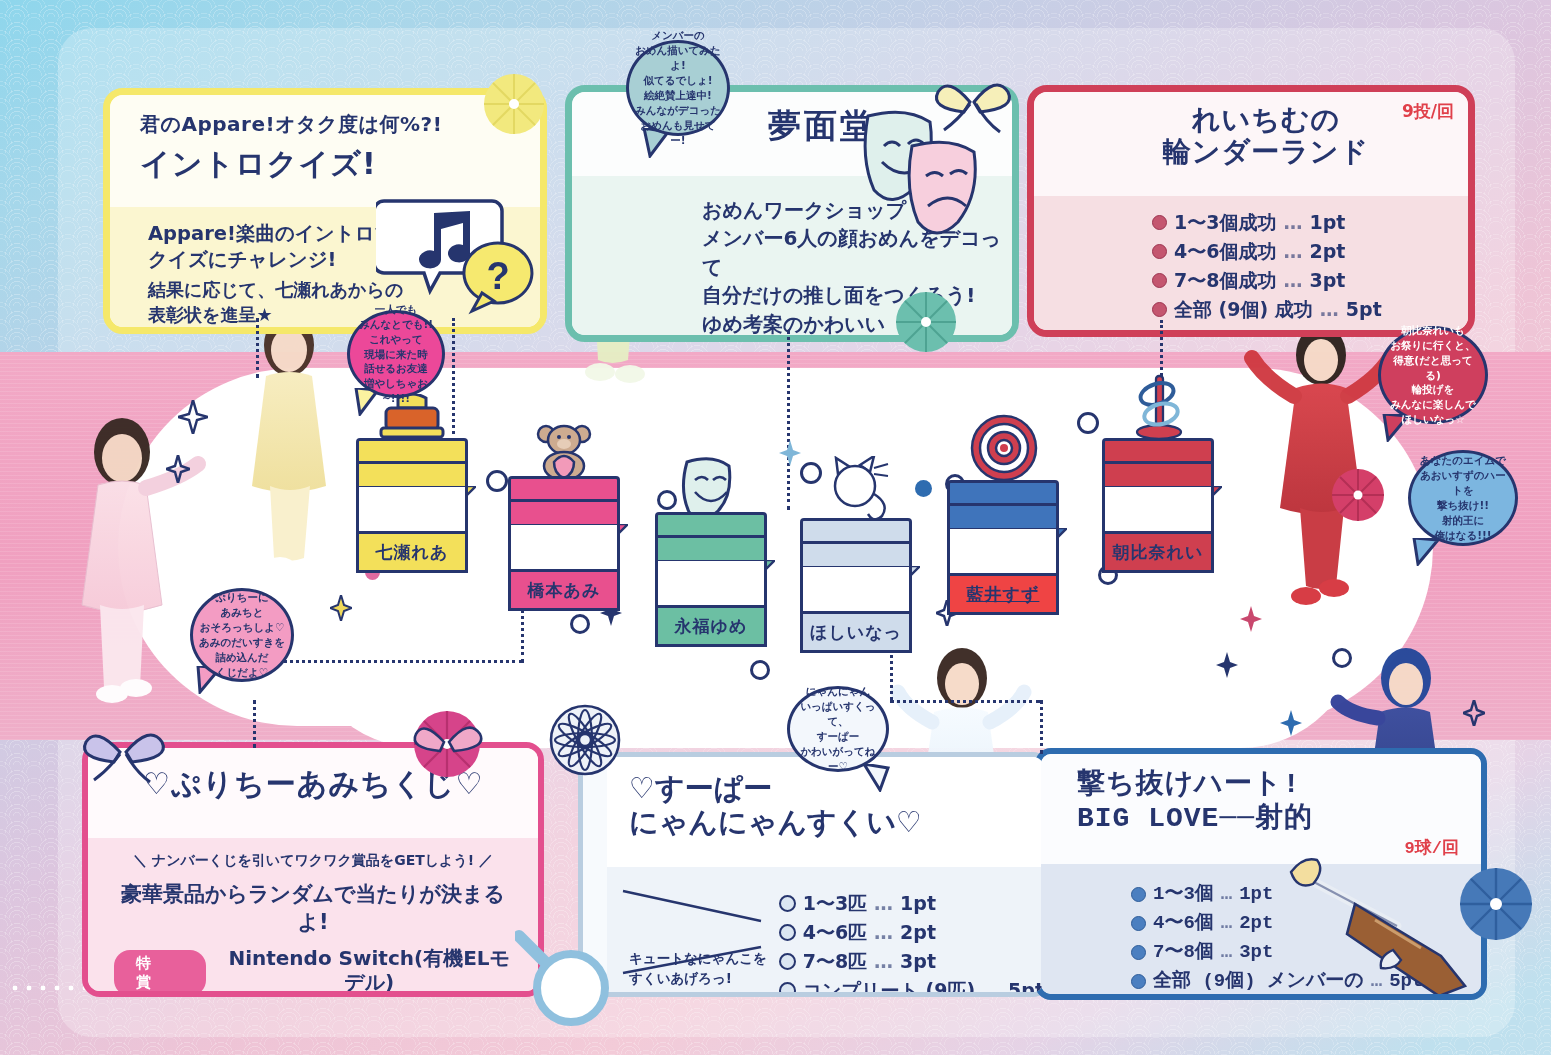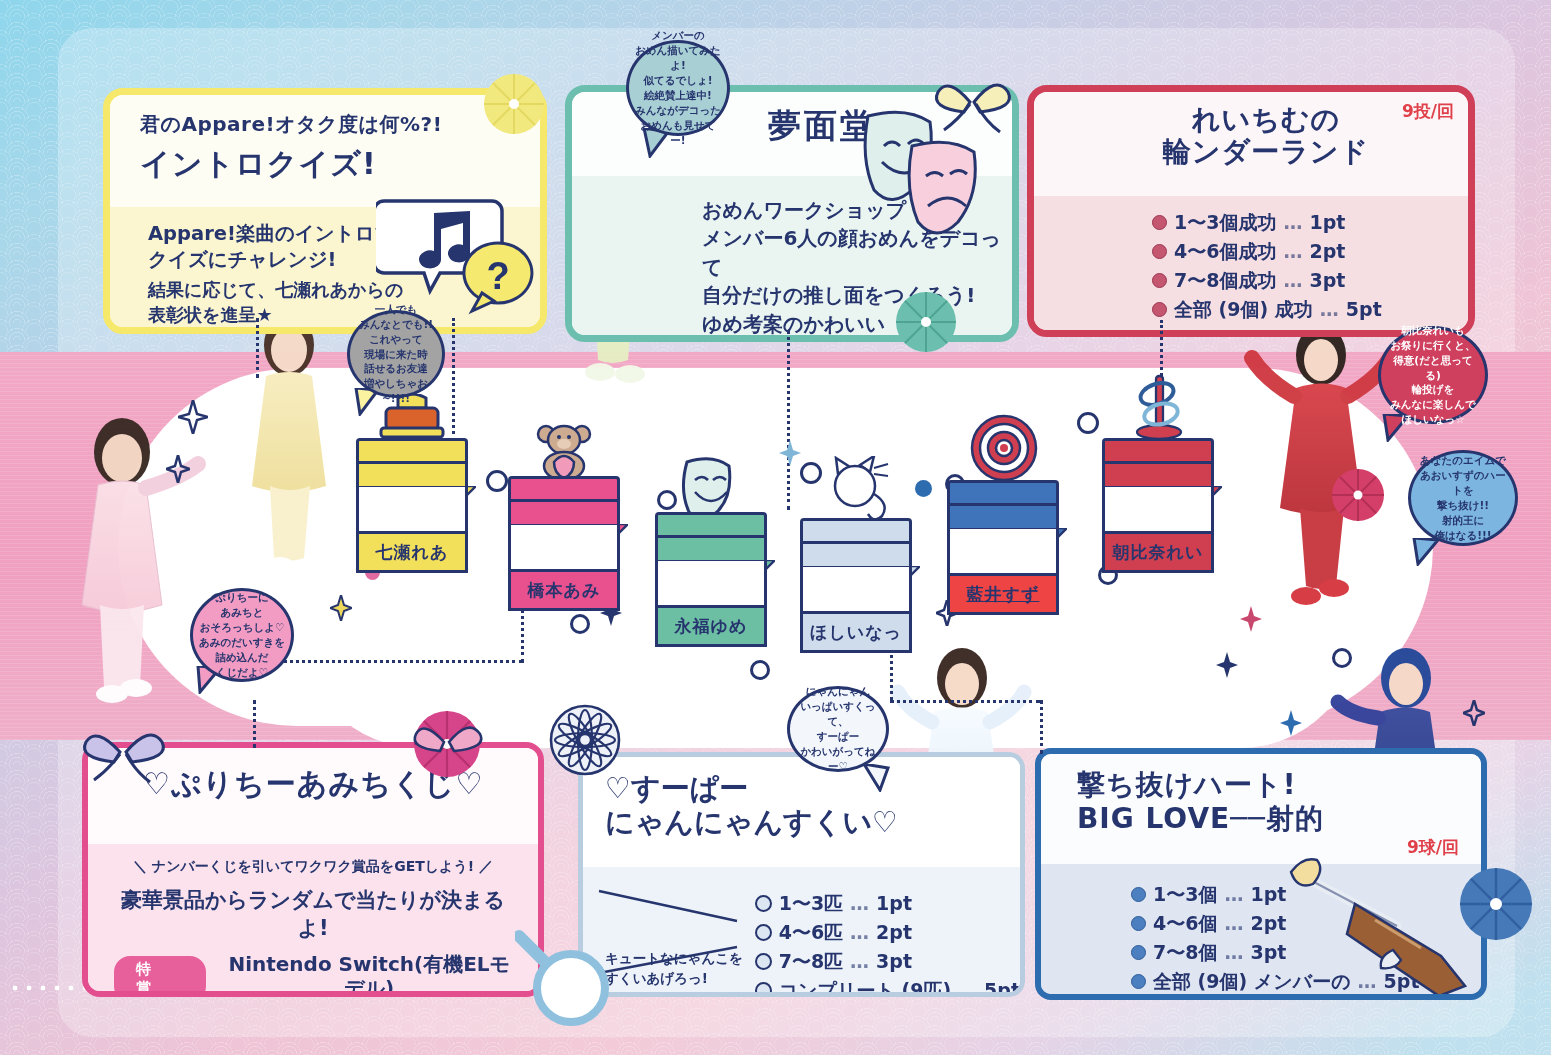--- a/index.html
+++ b/index.html
@@ -101,29 +101,29 @@
   #card-kuji .body{height:100%;background:#fbe2ec;}
   .k-title{color:#26356e;font-weight:bold;font-size:30px;letter-spacing:1px;text-align:center;}
   .k-lead{color:#26356e;font-weight:bold;font-size:14px;text-align:center;}
   .k-main{color:#26356e;font-weight:bold;font-size:21px;text-align:center;}
   .k-pill{display:inline-block;background:#e8609b;color:#fff;font-weight:bold;font-size:15px;
      padding:4px 22px;border-radius:16px;letter-spacing:6px;}
   .k-prize{color:#26356e;font-weight:bold;font-size:20px;line-height:1.22;text-align:center;}
 
   
   #card-nyan{left:578px;top:752px;width:437px;height:235px;
-     background:#f7fafd;border:5px solid #b9cde0;border-radius:16px;}
+     background:#f7fafd;border:5px solid #b9cde0;border-radius:16px;padding-left:24px;}
   #card-nyan .head{height:96px;background:#ffffff;}
   #card-nyan .body{height:100%;background:#eef3f9;}
   .n-title{color:#26356e;font-weight:bold;font-size:29px;line-height:1.18;}
   .n-left{color:#26356e;font-weight:bold;font-size:13.5px;line-height:1.45;}
 
   
   #card-shoot{left:1035px;top:748px;width:440px;height:240px;
-     background:#eef2f9;border:6px solid #2e6cb0;border-radius:16px;}
+     background:#eef2f9;border:6px solid #2e6cb0;border-radius:16px;font-family:Liberation Mono, monospace;}
   #card-shoot .head{height:96px;background:#fbfcfe;}
   #card-shoot .body{height:100%;background:#dfe6f2;}
   .s-title{color:#26356e;font-weight:bold;font-size:28px;line-height:1.2;letter-spacing:1px;}
 
   
   .plist{list-style:none;margin:0;padding:0;}
   .plist li{display:flex;align-items:center;color:#26356e;font-weight:bold;
      font-size:19px;line-height:1.52;white-space:nowrap;}
   .pdot{width:13px;height:13px;border-radius:50%;margin-right:7px;flex:none;}
   .pdot.red{background:#c4566f;border:1.5px solid #9c3450;}
@@ -646,21 +646,21 @@
     <path d="M36 28 q-20 -22 -28 -8 q-7 14 24 17 z" fill="#f0a8c8" stroke="#26356e" stroke-width="2.6"></path>
     <path d="M41 28 q20 -24 31 -8 q7 14 -26 17 z" fill="#f0a8c8" stroke="#26356e" stroke-width="2.6"></path>
   </svg>
 
   <svg style="position:absolute;left:515px;top:930px;width:110px;height:110px;z-index:9">
     <circle cx="56" cy="58" rx="34" r="34" fill="#fff" stroke="#8fc0de" stroke-width="8"></circle>
     <path d="M30 32 L4 6" stroke="#8fc0de" stroke-width="12" stroke-linecap="round"></path>
   </svg>
 
   <div class="card" id="card-kuji">
-    <div class="head" style="padding:16px 0 8px 0;">
+    <div class="head" style="padding:16px 0 2px 0;">
       <div class="k-title">♡ぷりちーあみちくじ♡</div>
     </div>
     <div class="body" style="padding:14px 18px 0 18px;">
       <div class="k-lead">＼ ナンバーくじを引いてワクワク賞品をGETしよう! ／</div>
       <div class="k-main" style="margin-top:10px;">豪華景品からランダムで当たりが決まるよ!</div>
       <div style="display:flex;align-items:flex-start;margin-top:10px;">
         <span class="k-pill" style="margin:4px 12px 0 8px;">特 賞</span>
         <div>
           <div class="k-prize">Nintendo Switch(有機ELモデル)</div>
           <div class="k-prize">+Nintendo Switch Lite</div>
@@ -772,21 +772,21 @@
       <path d="M6 18 q12 -16 26 -12 q8 10 -4 24 q-16 6 -22 -12 z" fill="#f3de9f" stroke="#26356e" stroke-width="2.4"></path>
     </svg>
   </div>
 
   <div class="bub" id="bub-mask" style="left:626px;top:40px;width:104px;height:96px;background:#a8cfd4;z-index:12;white-space:pre-line;">メンバーの
 おめん描いてみたよ!
 似てるでしょ!
 絵絶賛上達中!
 みんながデコった
 おめんも見せてー!</div>
-  <div class="bub" id="bub-quiz" style="left:347px;top:310px;width:98px;height:88px;background:#a3a3a3;z-index:12;white-space:pre-line;">一人でも
+  <div class="bub" id="bub-quiz" style="left:347px;top:310px;width:98px;height:88px;background:#ec4899;z-index:12;white-space:pre-line;">一人でも
 みんなとでも!!
 これやって
 現場に来た時
 話せるお友達
 増やしちゃお~!!!!</div>
   <div class="bub" id="bub-kuji" style="left:190px;top:588px;width:104px;height:94px;background:#f39cc3;z-index:12;white-space:pre-line;">ぷりちーに
 あみちと
 おそろっちしよ♡
 あみのだいすきを
 詰め込んだ

